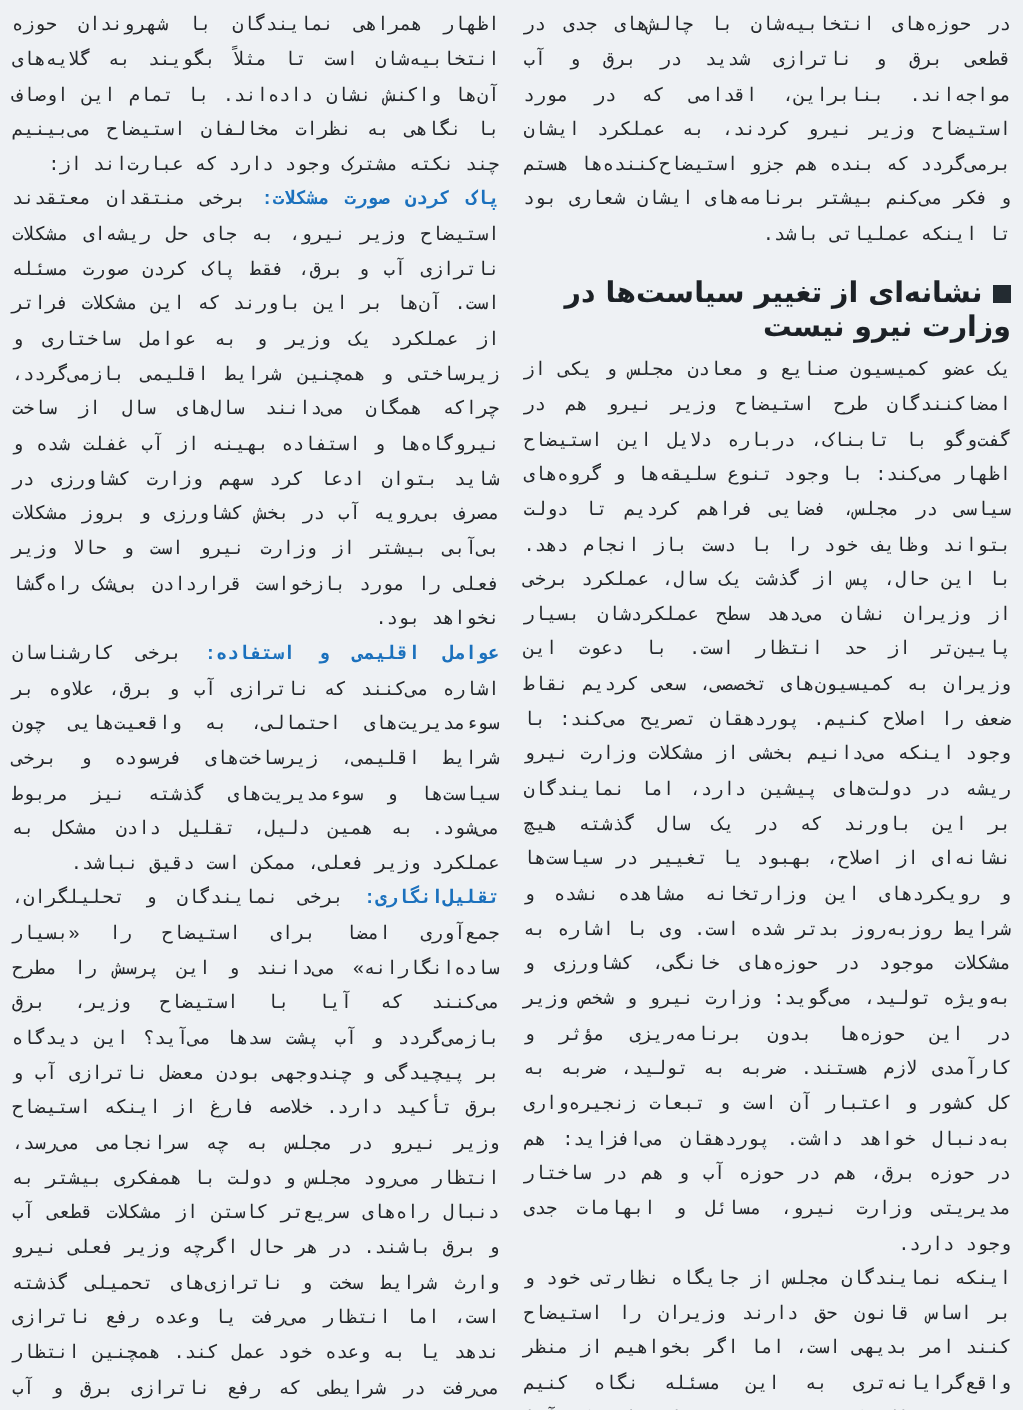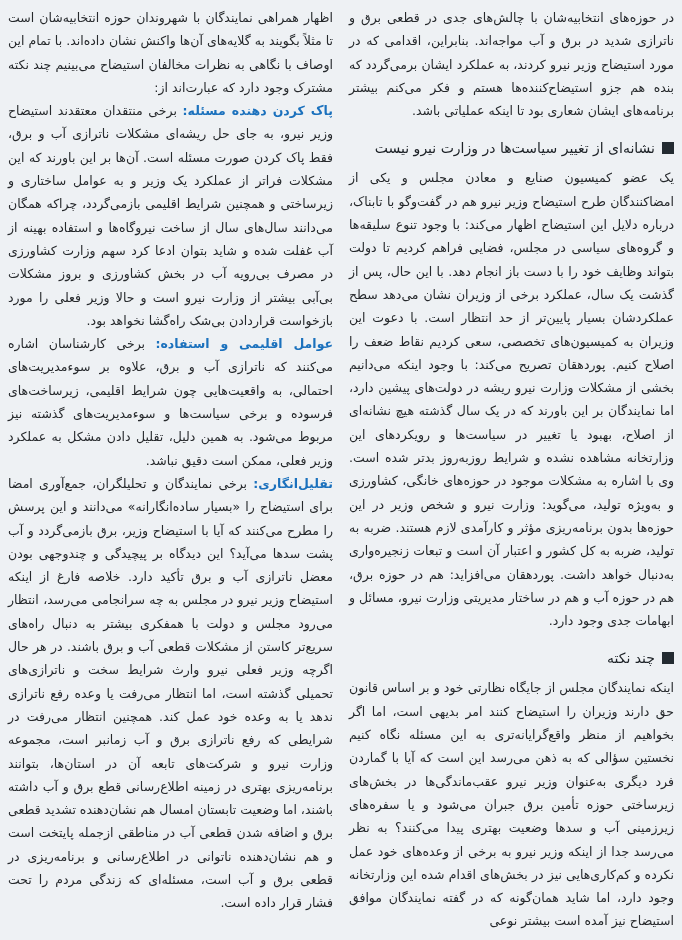--- a/index.html
+++ b/index.html
@@ -18,25 +18,26 @@
     overflow: hidden;
     background: var(--background, #eef1f4);
   }
   .col { flex: 1 1 0; min-width: 0; }
   .body-text {
     margin: 0;
     font-size: 12.5px;
     line-height: 23.3px;
     text-align: justify;
     color: var(--text, #26292c);
+    font-family: Liberation Mono, monospace;
   }
   .section-heading {
     margin: 15px 0 6px 0;
-    font-size: 14px;
-    font-weight: normal;
+    font-size: 19px;
+    font-weight: bold;
     line-height: 23px;
     color: var(--heading, #1c2126);
   }
   .sq {
     display: inline-block;
     width: 12px; height: 12px;
     background: var(--bullet, #232b31);
     margin-left: 7px;
     vertical-align: -1px;
   }
@@ -51,31 +52,28 @@
 <div class="page">
 
   <div class="col">
     <p class="body-text">در حوزه‌های انتخابیه‌شان با چالش‌های جدی در قطعی برق و ناترازی شدید در برق و آب مواجه‌اند. بنابراین، اقدامی که در مورد استیضاح وزیر نیرو کردند، به عملکرد ایشان برمی‌گردد که بنده هم جزو استیضاح‌کننده‌ها هستم و فکر می‌کنم بیشتر برنامه‌های ایشان شعاری بود تا اینکه عملیاتی باشد.</p>
 
     <div class="section-heading">
       <span class="sq"></span><span>نشانه‌ای از تغییر سیاست‌ها در وزارت نیرو نیست</span>
     </div>
     <p class="body-text">یک عضو کمیسیون صنایع و معادن مجلس و یکی از امضاکنندگان طرح استیضاح وزیر نیرو هم در گفت‌وگو با تابناک، درباره دلایل این استیضاح اظهار می‌کند: با وجود تنوع سلیقه‌ها و گروه‌های سیاسی در مجلس، فضایی فراهم کردیم تا دولت بتواند وظایف خود را با دست باز انجام دهد. با این حال، پس از گذشت یک سال، عملکرد برخی از وزیران نشان می‌دهد سطح عملکردشان بسیار پایین‌تر از حد انتظار است. با دعوت این وزیران به کمیسیون‌های تخصصی، سعی کردیم نقاط ضعف را اصلاح کنیم. پوردهقان تصریح می‌کند: با وجود اینکه می‌دانیم بخشی از مشکلات وزارت نیرو ریشه در دولت‌های پیشین دارد، اما نمایندگان بر این باورند که در یک سال گذشته هیچ نشانه‌ای از اصلاح، بهبود یا تغییر در سیاست‌ها و رویکردهای این وزارتخانه مشاهده نشده و شرایط روزبه‌روز بدتر شده است. وی با اشاره به مشکلات موجود در حوزه‌های خانگی، کشاورزی و به‌ویژه تولید، می‌گوید: وزارت نیرو و شخص وزیر در این حوزه‌ها بدون برنامه‌ریزی مؤثر و کارآمدی لازم هستند. ضربه به تولید، ضربه به کل کشور و اعتبار آن است و تبعات زنجیره‌واری به‌دنبال خواهد داشت. پوردهقان می‌افزاید: هم در حوزه برق، هم در حوزه آب و هم در ساختار مدیریتی وزارت نیرو، مسائل و ابهامات جدی وجود دارد.</p>
 
-    <div class="section-heading">
-      <span class="sq"></span><span>چند نکته</span>
-    </div>
     <p class="body-text">اینکه نمایندگان مجلس از جایگاه نظارتی خود و بر اساس قانون حق دارند وزیران را استیضاح کنند امر بدیهی است، اما اگر بخواهیم از منظر واقع‌گرایانه‌تری به این مسئله نگاه کنیم نخستین سؤالی که به ذهن می‌رسد این است که آیا با گماردن فرد دیگری به‌عنوان وزیر نیرو عقب‌ماندگی‌ها در بخش‌های زیرساختی حوزه تأمین برق جبران می‌شود و یا سفره‌های زیرزمینی آب و سدها وضعیت بهتری پیدا می‌کنند؟ به نظر می‌رسد جدا از اینکه وزیر نیرو به برخی از وعده‌های خود عمل نکرده و کم‌کاری‌هایی نیز در بخش‌های اقدام شده این وزارتخانه وجود دارد، اما شاید همان‌گونه که در گفته نمایندگان موافق استیضاح نیز آمده است بیشتر نوعی</p>
   </div>
 
   <div class="col">
     <p class="body-text">اظهار همراهی نمایندگان با شهروندان حوزه انتخابیه‌شان است تا مثلاً بگویند به گلایه‌های آن‌ها واکنش نشان داده‌اند. با تمام این اوصاف با نگاهی به نظرات مخالفان استیضاح می‌بینیم چند نکته مشترک وجود دارد که عبارت‌اند از:</p>
 
     <p class="body-text">
-      <span class="lead">پاک کردن دهنده مسئله:</span>
+      <span class="lead">پاک کردن صورت مشکلات:</span>
       <span>برخی منتقدان معتقدند استیضاح وزیر نیرو، به جای حل ریشه‌ای مشکلات ناترازی آب و برق، فقط پاک کردن صورت مسئله است. آن‌ها بر این باورند که این مشکلات فراتر از عملکرد یک وزیر و به عوامل ساختاری و زیرساختی و همچنین شرایط اقلیمی بازمی‌گردد، چراکه همگان می‌دانند سال‌های سال از ساخت نیروگاه‌ها و استفاده بهینه از آب غفلت شده و شاید بتوان ادعا کرد سهم وزارت کشاورزی در مصرف بی‌رویه آب در بخش کشاورزی و بروز مشکلات بی‌آبی بیشتر از وزارت نیرو است و حالا وزیر فعلی را مورد بازخواست قراردادن بی‌شک راه‌گشا نخواهد بود.</span>
     </p>
 
     <p class="body-text">
       <span class="lead">عوامل اقلیمی و استفاده:</span>
       <span>برخی کارشناسان اشاره می‌کنند که ناترازی آب و برق، علاوه بر سوءمدیریت‌های احتمالی، به واقعیت‌هایی چون شرایط اقلیمی، زیرساخت‌های فرسوده و برخی سیاست‌ها و سوءمدیریت‌های گذشته نیز مربوط می‌شود. به همین دلیل، تقلیل دادن مشکل به عملکرد وزیر فعلی، ممکن است دقیق نباشد.</span>
     </p>
 
     <p class="body-text">
       <span class="lead">تقلیل‌انگاری:</span>

